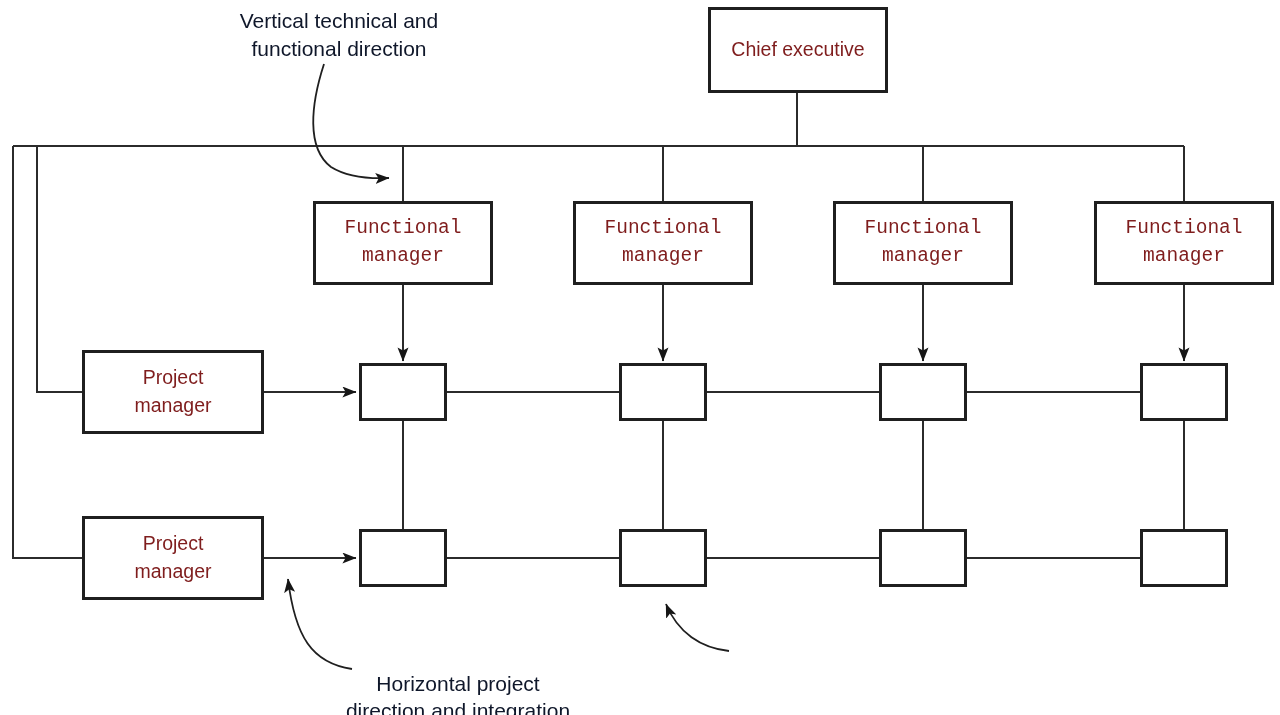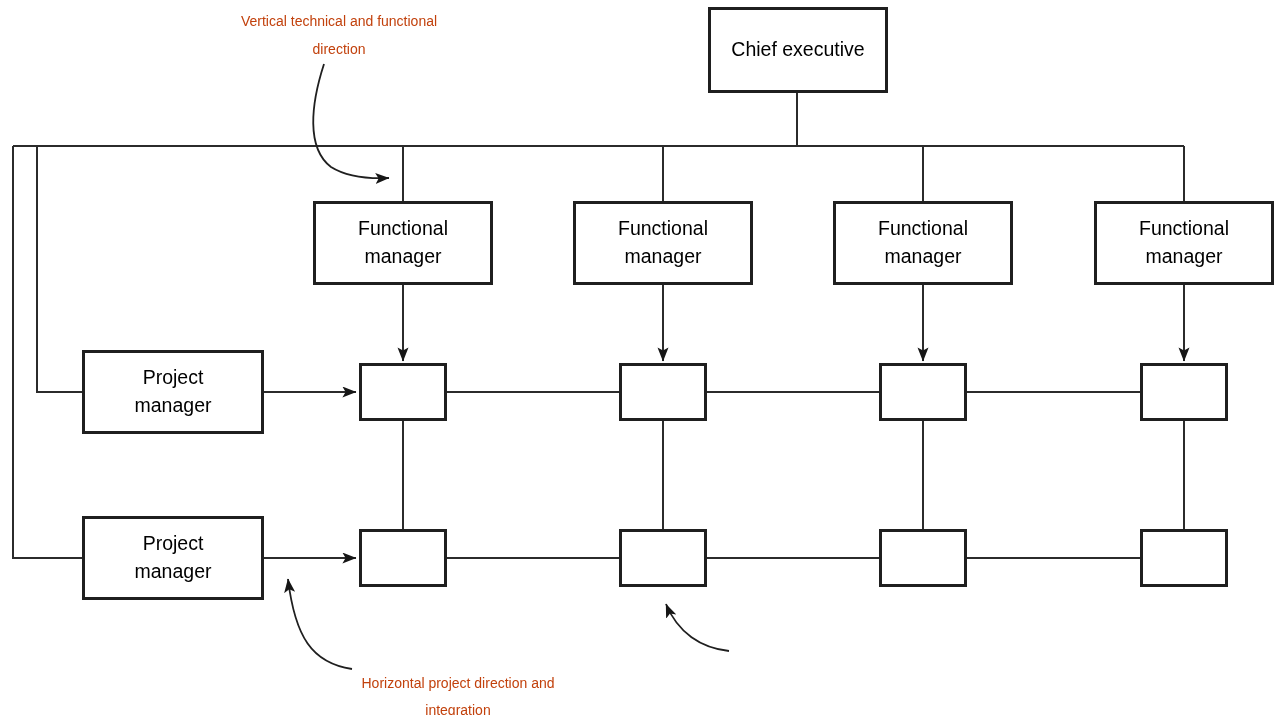--- a/index.html
+++ b/index.html
@@ -24,30 +24,30 @@
   }
   .node {
     position: absolute;
     box-sizing: border-box;
     background: #ffffff;
     border: 3px solid #1f1f1f;
     display: flex;
     align-items: center;
     justify-content: center;
     text-align: center;
-    color: #000000;
+    color: #7f1d1d;
     font-size: 19.5px;
     line-height: 1.42;
   }
   .node .lbl {
     display: block;
   }
   .chief   { left: 708px; top: 7px;   width: 180px; height: 86px; }
   .fm      { top: 201px;  width: 180px; height: 84px; }
-  .fm .lbl { max-width: 118px; }
+  .fm .lbl { max-width: 118px; font-family: Liberation Mono, monospace; }
   .fm1 { left: 313px; }
   .fm2 { left: 573px; }
   .fm3 { left: 833px; }
   .fm4 { left: 1094px; }
   .pm      { left: 82px; width: 182px; height: 84px; }
   .pm .lbl { max-width: 100px; }
   .pm1 { top: 350px; }
   .pm2 { top: 516px; }
   .cell {
     position: absolute;
@@ -58,22 +58,22 @@
     height: 58px;
   }
   .row1 { top: 363px; }
   .row2 { top: 529px; }
   .c1 { left: 359px; }
   .c2 { left: 619px; }
   .c3 { left: 879px; }
   .c4 { left: 1140px; }
   .annotation {
     position: absolute;
-    color: #c2410c;
-    font-size: 14px;
+    color: #0f172a;
+    font-size: 21px;
     text-align: center;
     line-height: 28px;
   }
   .ann-vertical   { left: 226px; top: 7px;   width: 226px; }
   .ann-horizontal { left: 338px; top: 670px; width: 240px; line-height: 27px; }
   .ann-personnel  { left: 736px; top: 638px; white-space: nowrap; text-align: left; }
 </style>
 </head>
 <body>
 

